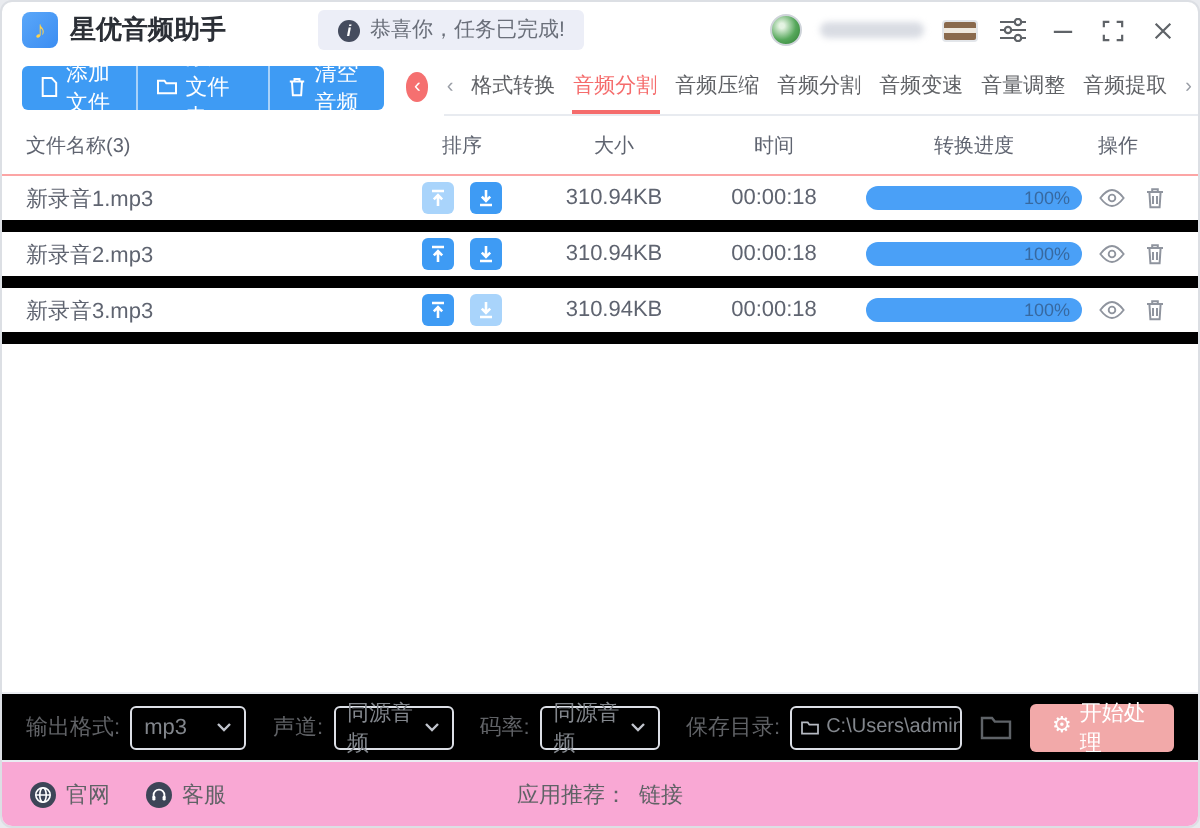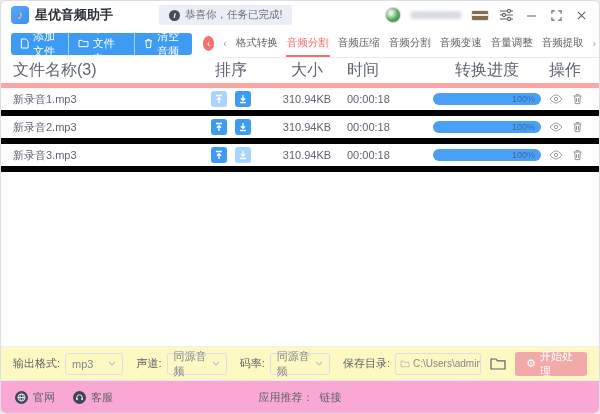--- a/index.html
+++ b/index.html
@@ -42,41 +42,41 @@
               font-size:10px; display:flex; align-items:center; justify-content:center;
               align-self:center; margin:0 8px 0 11px; }
   .tabs-wrap { flex:1; display:flex; align-items:center; border-bottom:1px solid #e8ebf0;
                gap:7px; padding-right:2px; }
   .tab-chevron { color:#9a9ea6; font-size:10px; padding:0 1px; }
   .tab { font-size:10.5px; color:#606266; padding:7px 1px 5px; border-bottom:2px solid transparent;
          white-space:nowrap; }
   .tab.active { color:#f56c6c; border-bottom-color:#f56c6c; }
 
   
-  .thead { display:flex; align-items:center; height:30px; font-size:16px; color:#5f6470;
-           border-bottom:5px solid #fca5a5; }
+  .thead { display:flex; align-items:center; height:30px; font-size:10px; color:#5f6470;
+           border-bottom:1px solid #fca5a5; }
   .trow  { display:flex; align-items:center; height:28px; font-size:11px; color:#5f6470;
            border-bottom:6px solid #000000; }
   .c-name { flex:1; padding-left:12px; text-align:left; }
   .c-sort { width:72px; display:flex; justify-content:center; gap:8px; }
   .c-size { width:80px; text-align:center; }
-  .c-time { width:80px; text-align:left; }
+  .c-time { width:80px; text-align:center; }
   .c-prog { width:120px; display:flex; justify-content:center; }
   .c-ops  { width:52px; display:flex; gap:9px; align-items:center; padding-left:2px; }
   .sort-btn { width:16px; height:16px; border-radius:3px; display:flex; align-items:center;
               justify-content:center; }
   .sort-btn.on  { background:#3e9bf4; }
   .sort-btn.off { background:#a9d4fb; }
   .pbar { position:relative; width:108px; height:12px; border-radius:6px; background:#4aa0f7; }
   .pbar span { position:absolute; right:6px; top:50%; transform:translateY(-50%);
                font-size:9px; color:rgba(40,60,90,.55); }
   .op-ico { display:flex; align-items:center; }
 
   
-  .controls { position:absolute; left:0; right:0; bottom:33px; height:34px; background:#fef9c3;
+  .controls { position:absolute; left:0; right:0; bottom:33px; height:34px; background:#000000;
               border-top:1px solid #eceef3; display:flex; align-items:center; padding:0 12px;
               font-size:11px; color:#606266; }
   .ctl-label { margin-right:5px; white-space:nowrap; }
   .sel { height:22px; border:1px solid #dcdfe6; border-radius:3px; display:flex; align-items:center;
          justify-content:space-between; padding:0 6px; color:#82868c; margin-right:13px; }
   .sel-mp3 { width:62px; } .sel-src { width:64px; }
   .save-group { margin-left:auto; display:flex; align-items:center; }
   .save-input { width:98px; height:22px; border:1px solid #dcdfe6; border-radius:3px; display:flex;
                 align-items:center; gap:3px; padding:0 4px; font-size:10px; color:#82868c;
                 overflow:hidden; white-space:nowrap; }

